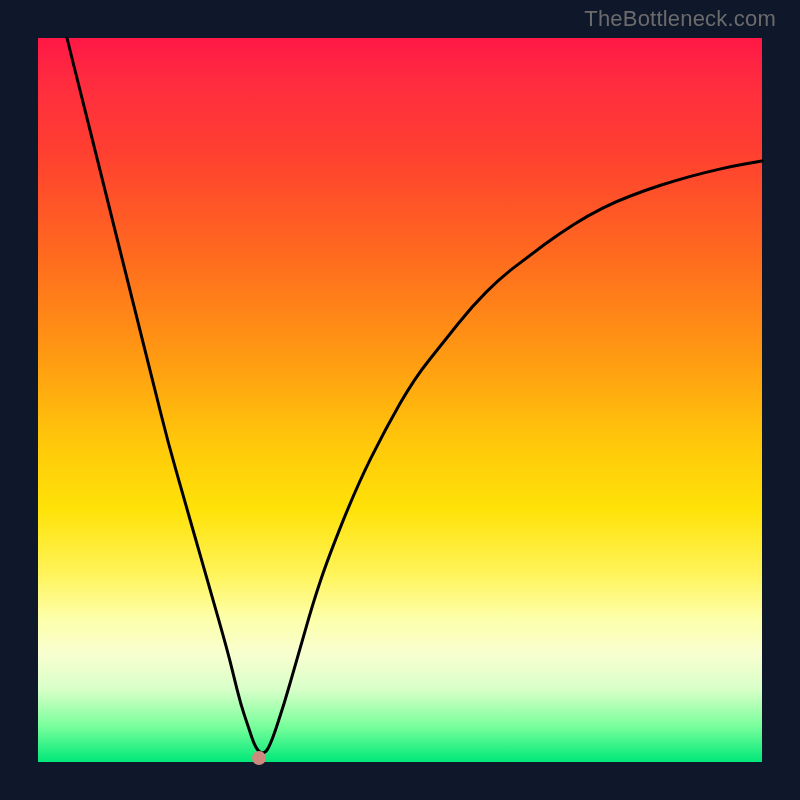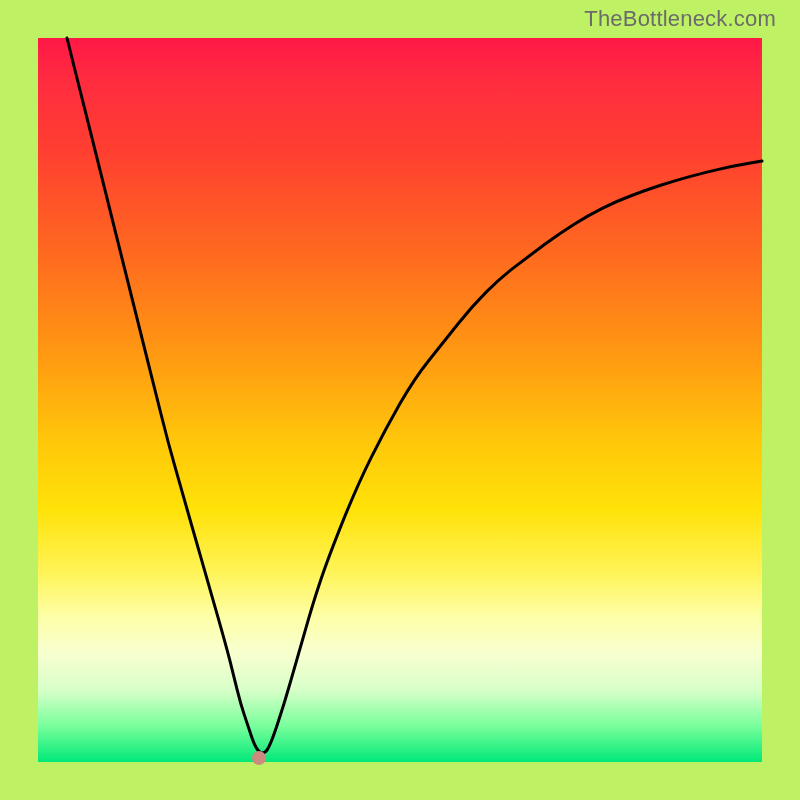--- a/index.html
+++ b/index.html
@@ -8,21 +8,21 @@
     width: 800px;
     height: 800px;
     overflow: hidden;
     background: #000;
     font-family: Arial, Helvetica, sans-serif;
   }
   .frame {
     position: relative;
     width: 800px;
     height: 800px;
-    background: #bef264;
+    background: #0f172a;
   }
   .plot-area {
     position: absolute;
     left: 38px;
     top: 38px;
     width: 724px;
     height: 724px;
     
     background: linear-gradient(
       to bottom,

